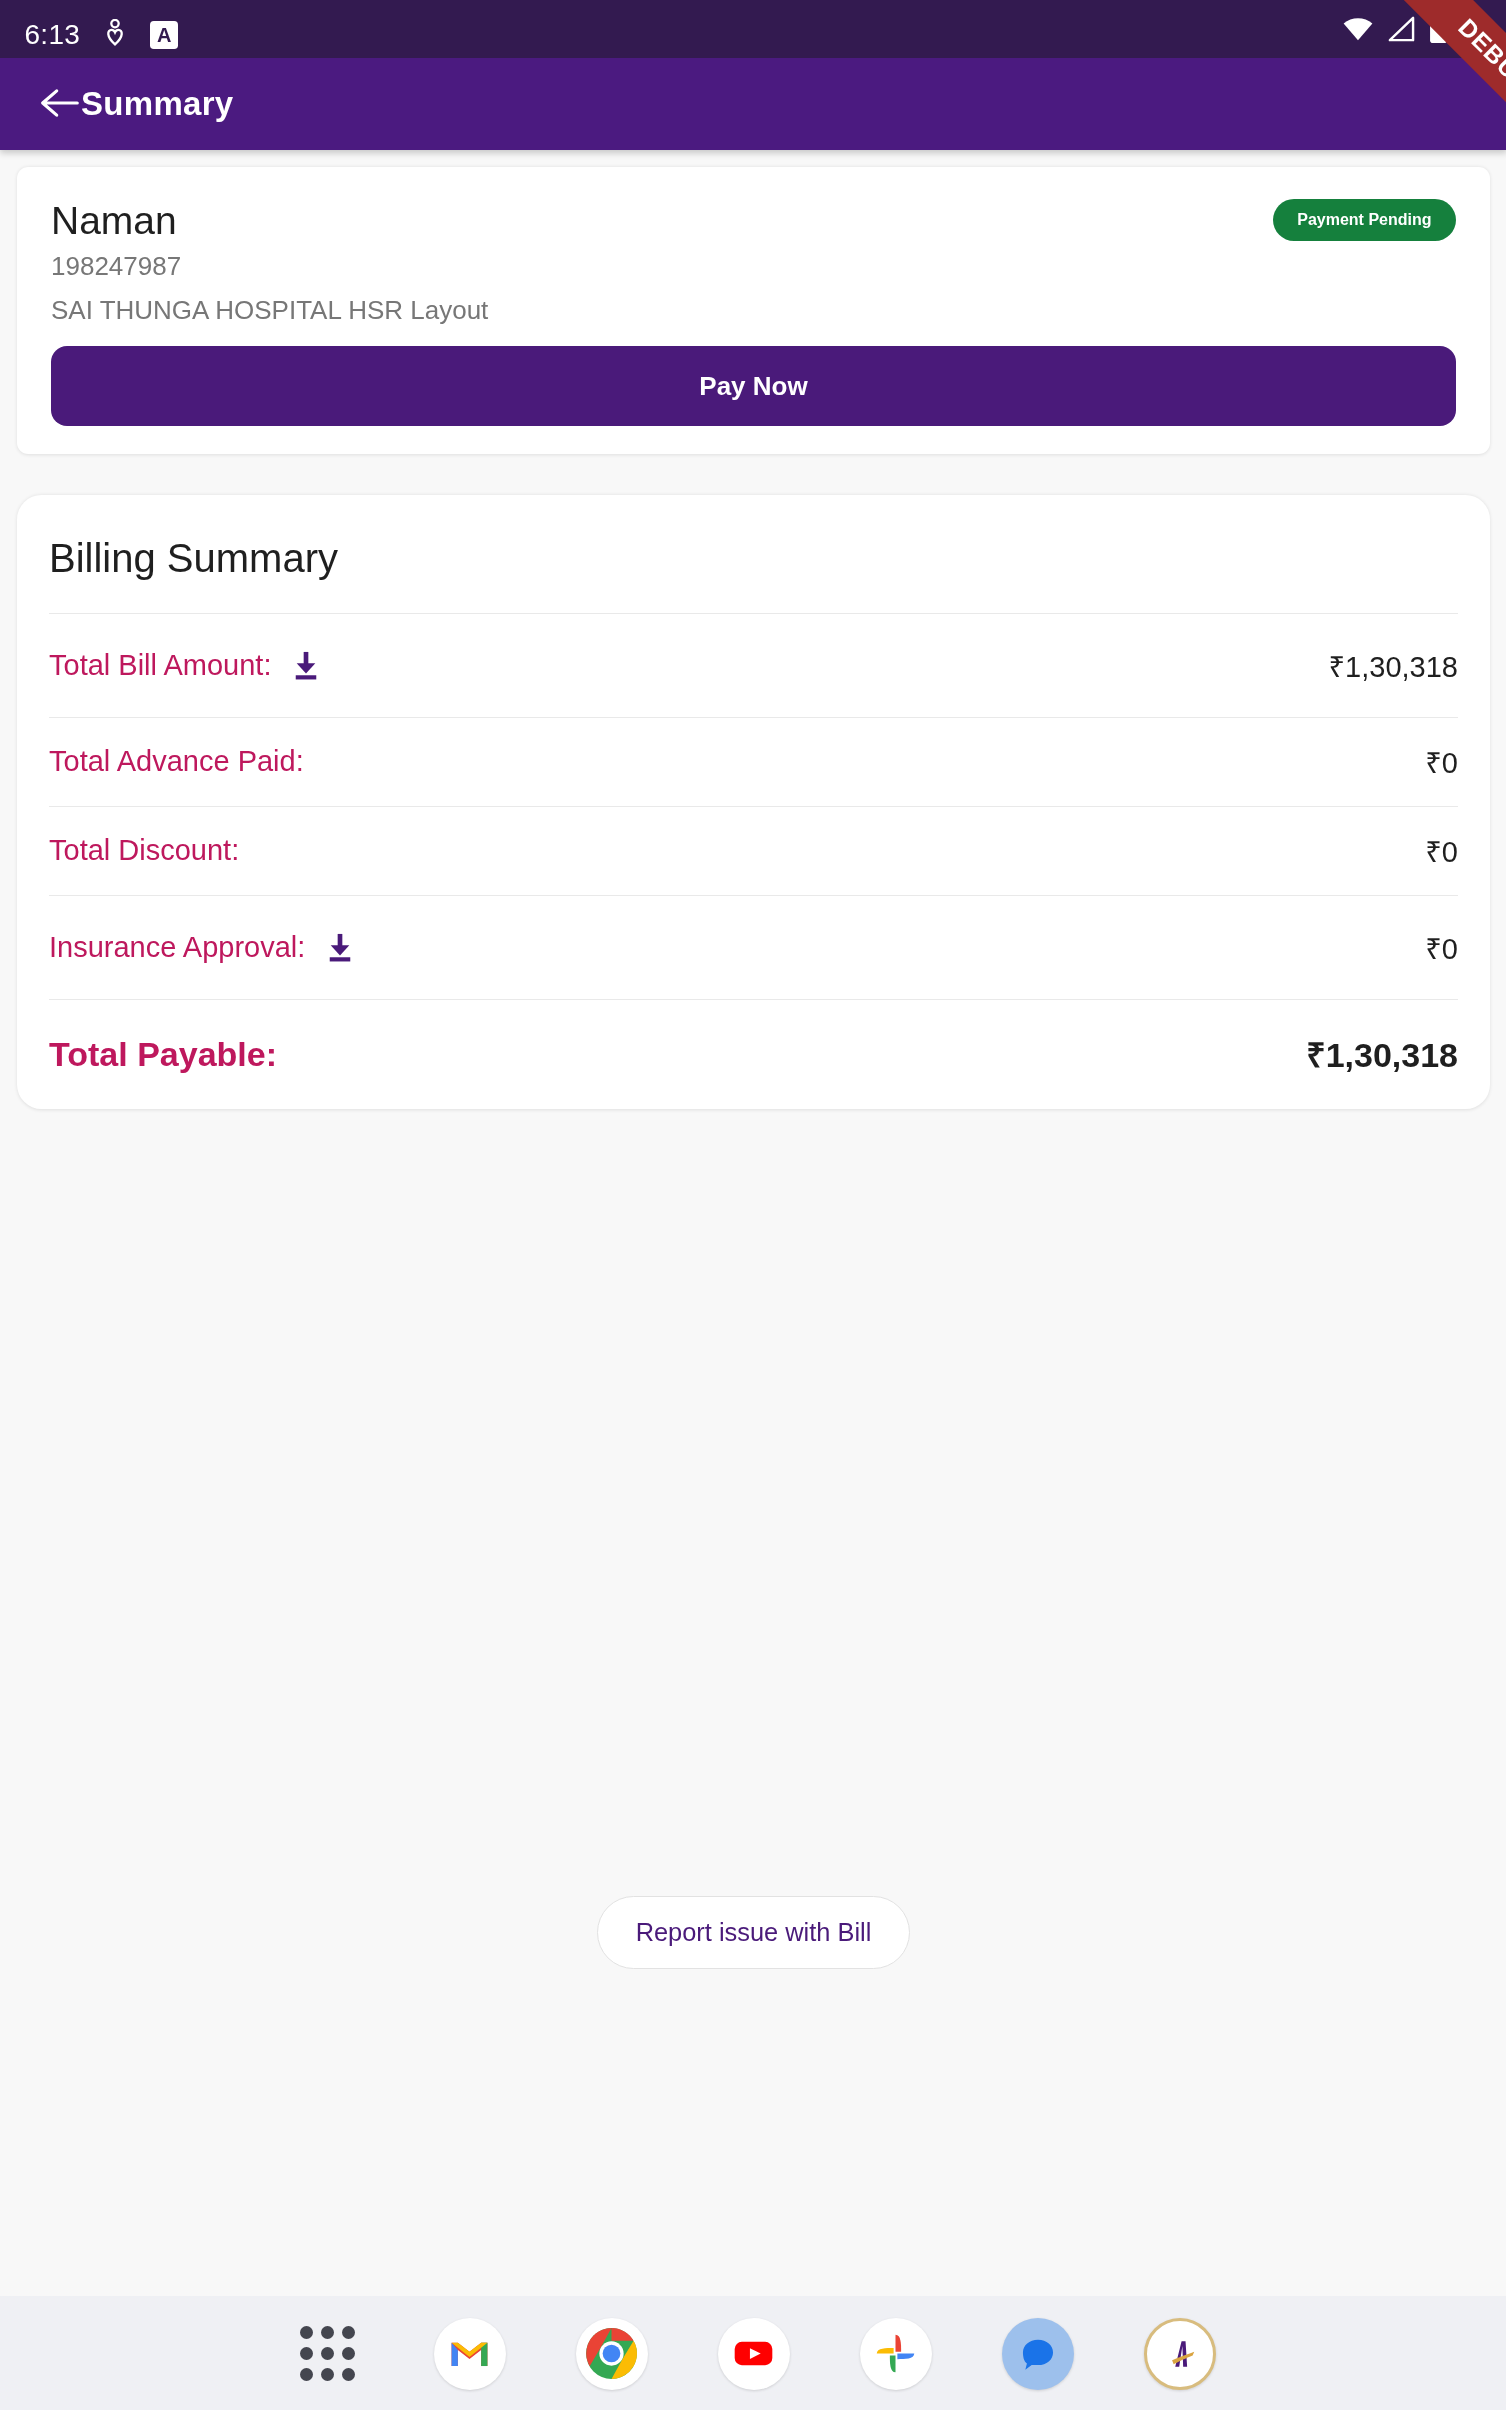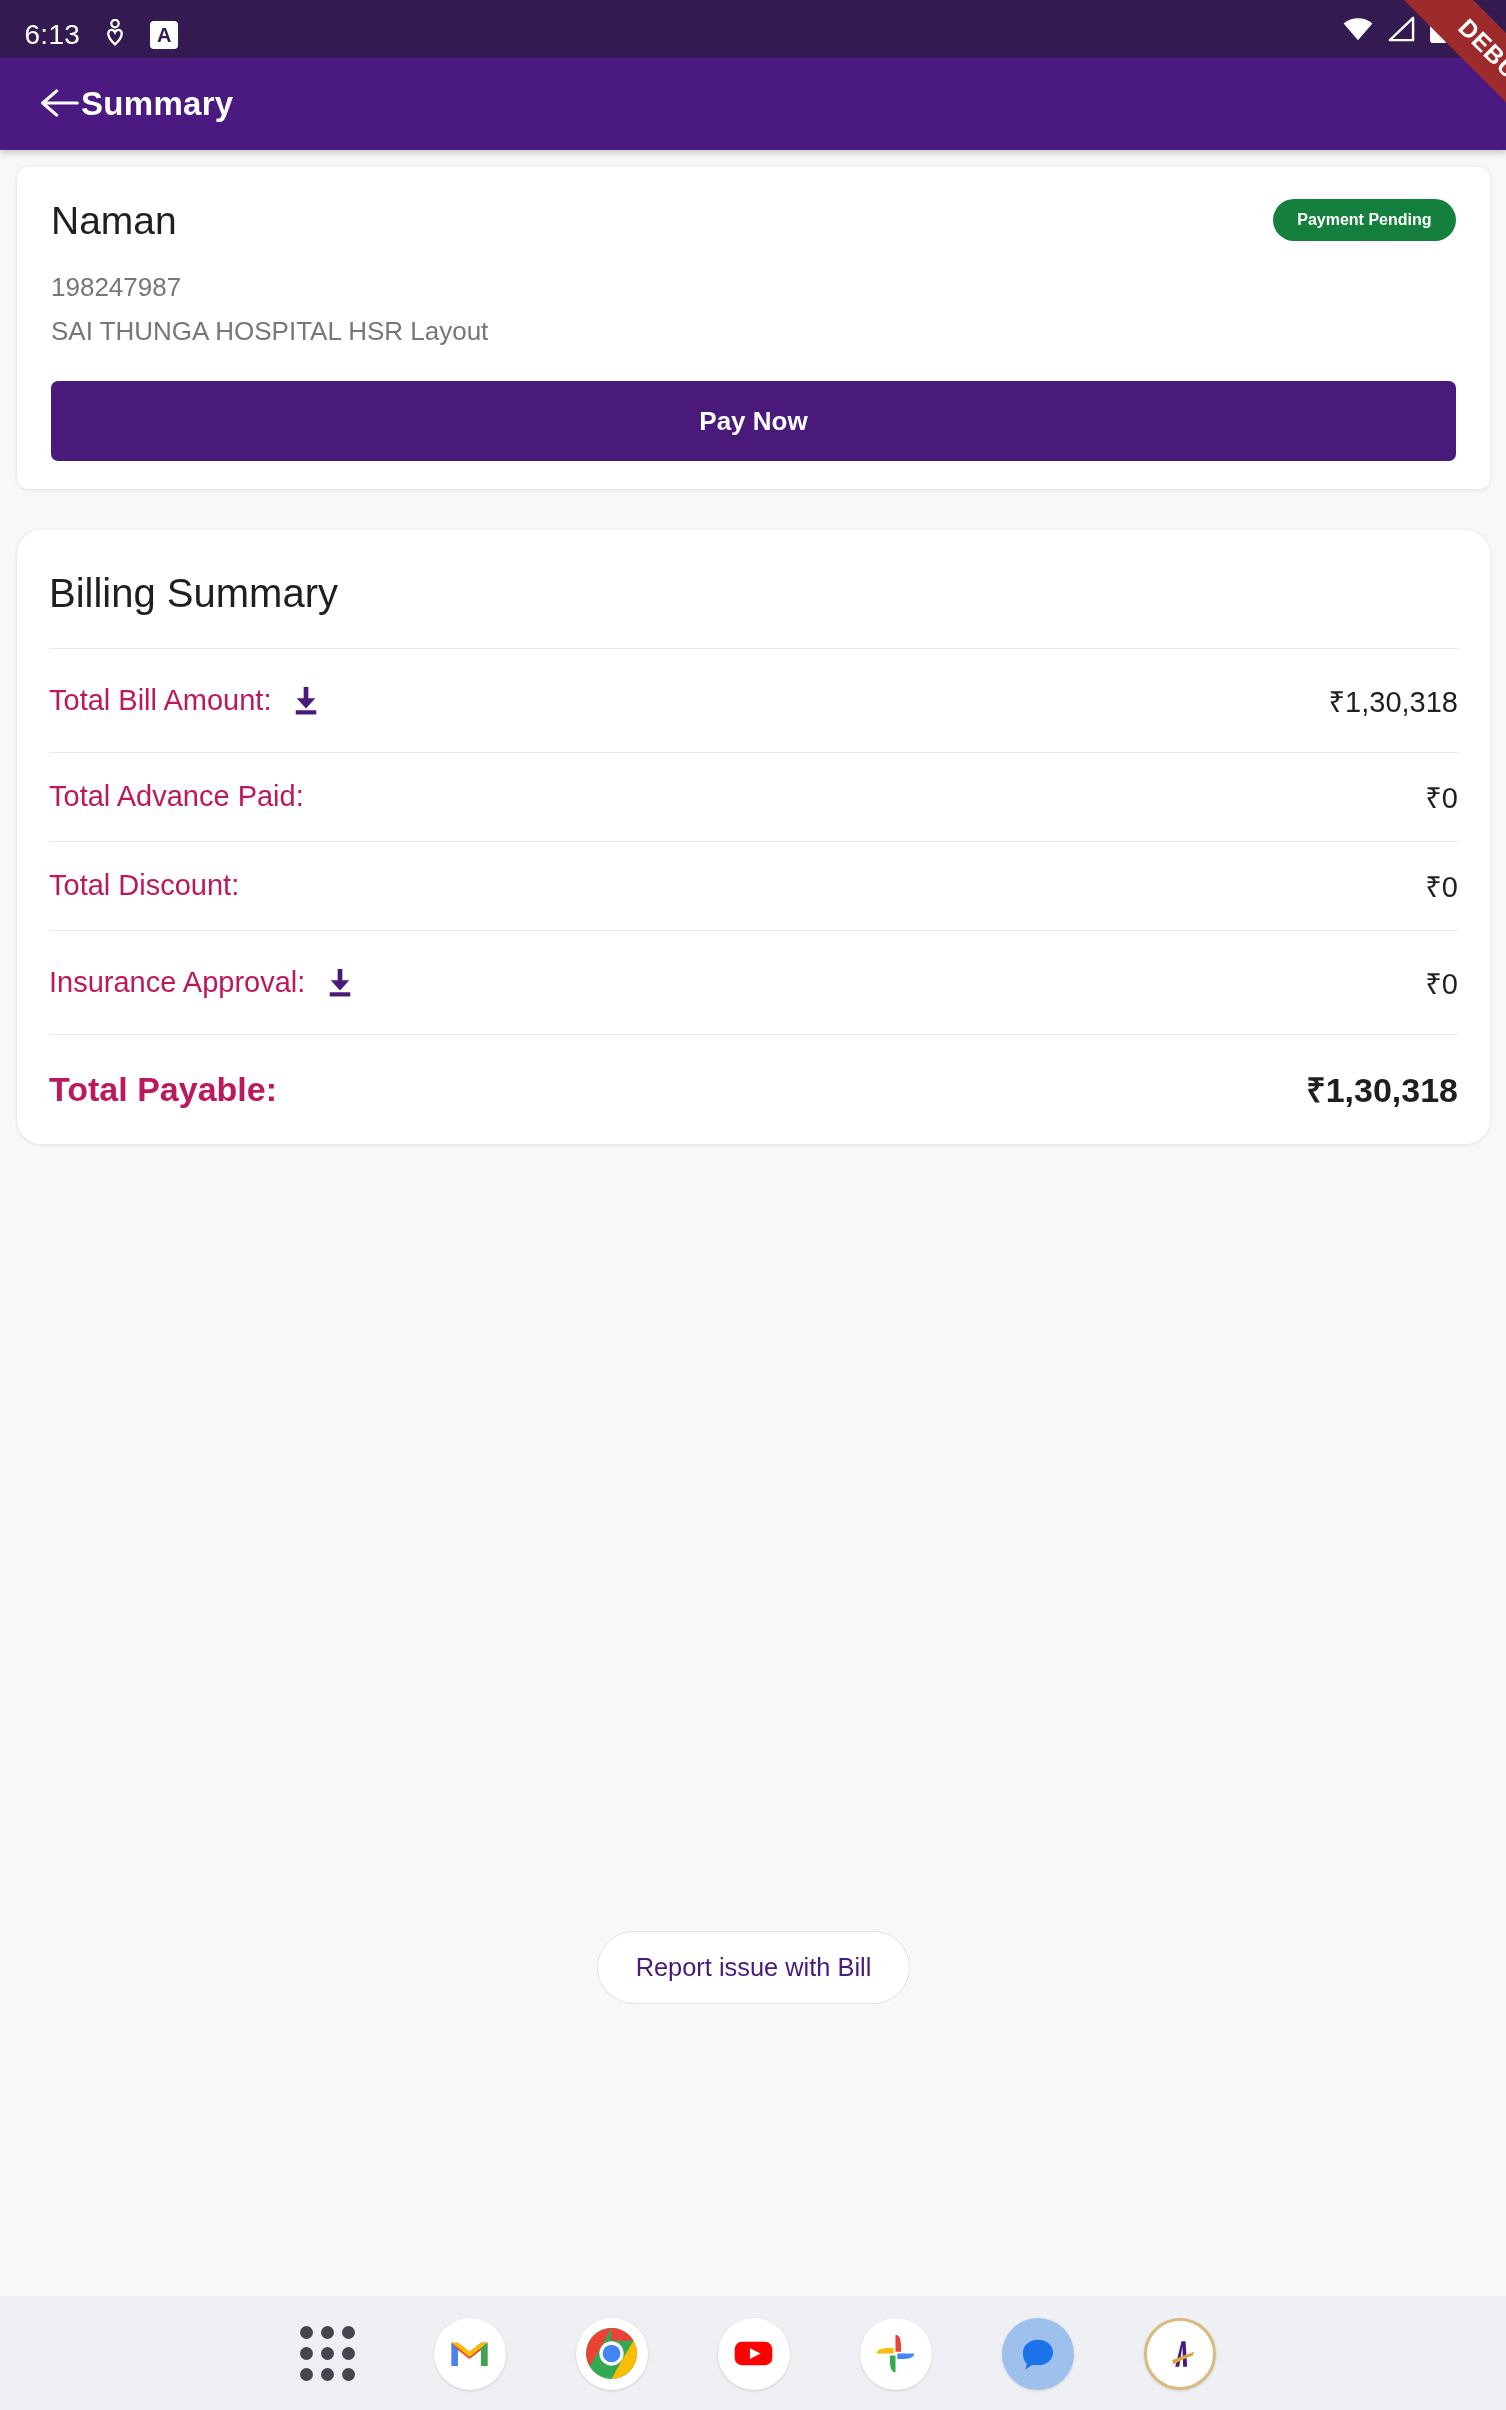--- a/index.html
+++ b/index.html
@@ -63,27 +63,27 @@
 
   
   .patient{ padding:32px 34px 28px 34px; }
   .patient-top{ display:flex; align-items:flex-start; }
   .pname{ font-size:39px; color:#1f1f1f; font-weight:normal; }
   .badge{
     margin-left:auto; background:#15803d; color:#fff;
     font-size:16px; font-weight:bold;
     padding:12.2px 24.5px; border-radius:38px; white-space:nowrap;
   }
-  .pid{ font-size:26px; color:#777; margin-top:29px; }
+  .pid{ font-size:26px; color:#777; margin-top:8px; }
   .phosp{ font-size:26px; color:#777; margin-top:13px; }
   .paynow{
-    display:block; width:100%; margin-top:34px;
+    display:block; width:100%; margin-top:20px;
     background:#4A1A7A; color:#fff; border:none;
     font-family:inherit; font-size:26px; font-weight:bold;
-    padding:24.5px 0; border-radius:7px; cursor:pointer;
+    padding:24.5px 0; border-radius:16px; cursor:pointer;
   }
 
   
   .billing-title{ font-size:40px; color:#1f1f1f; padding:41px 0 32px 0; }
   .hr{ height:0.9px; background:#e9e9e9; }
   .row{
     display:flex; align-items:center;
     padding:32px 0; min-height:56px;
   }
   .row-label{ font-size:29px; color:#be185d; display:flex; align-items:center; gap:21px; }

